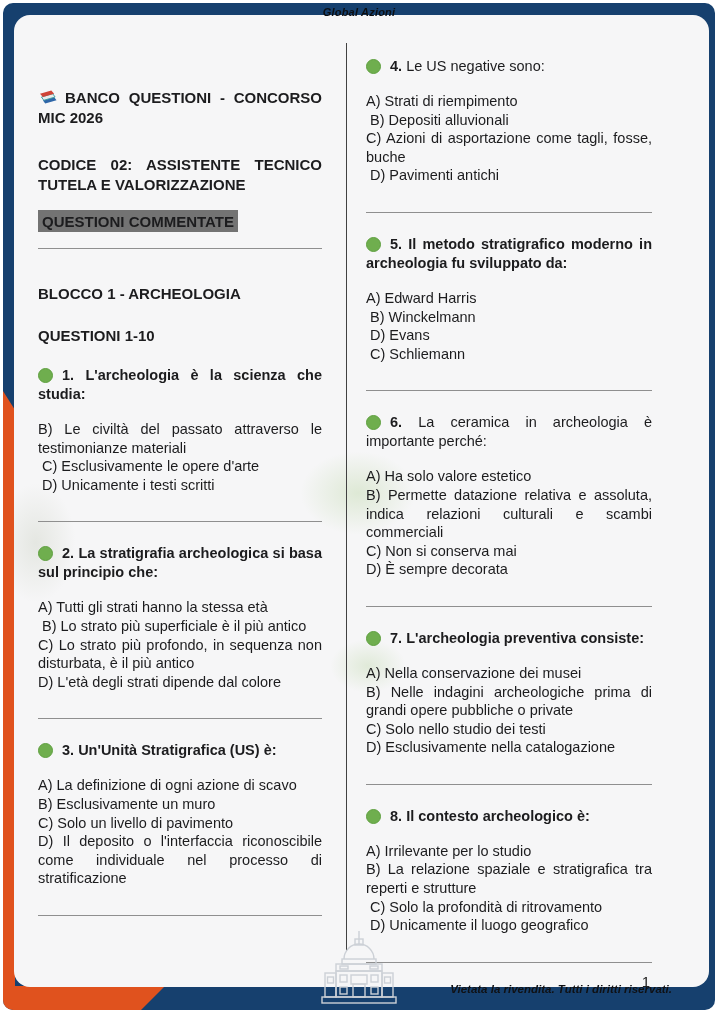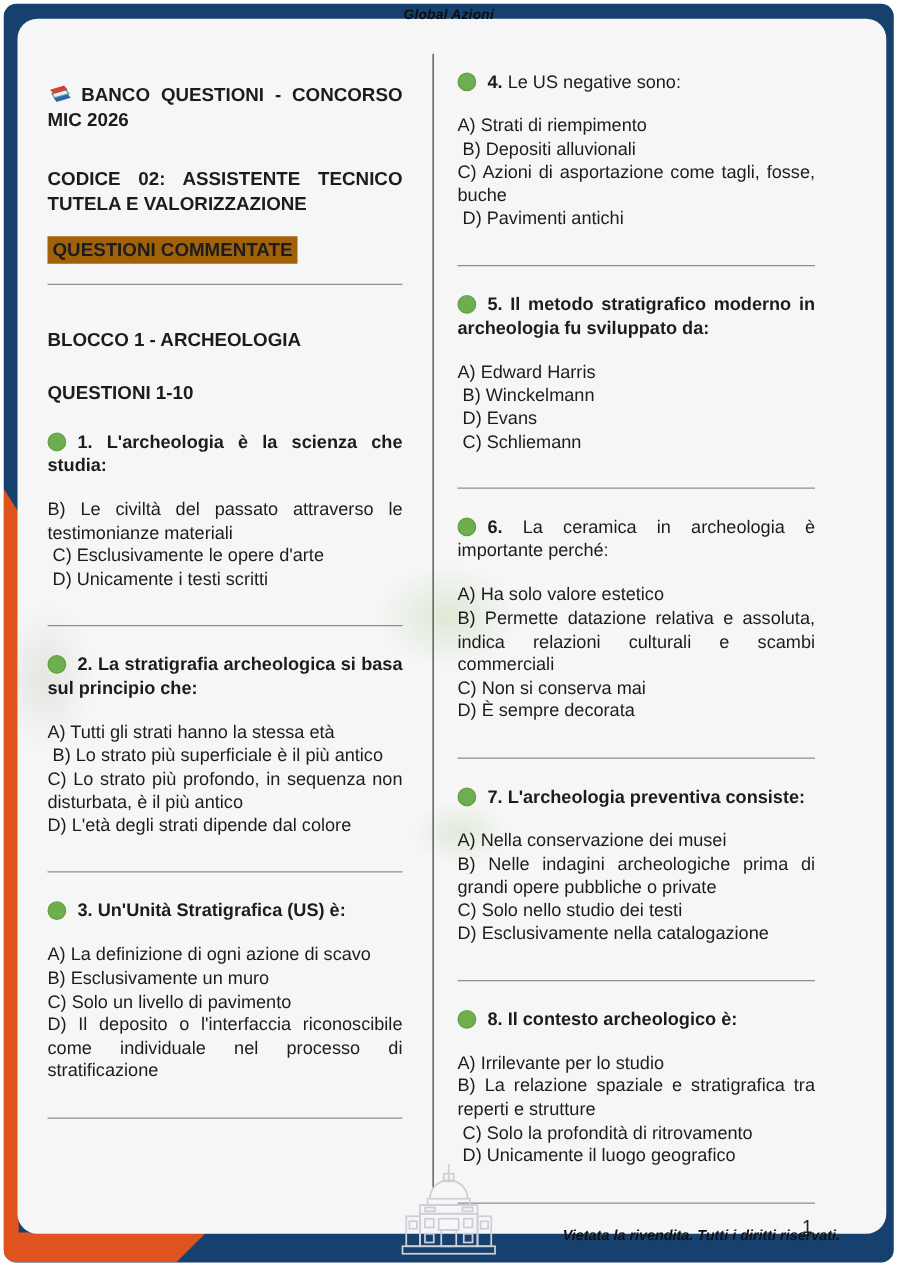--- a/index.html
+++ b/index.html
@@ -26,28 +26,28 @@
   .blob-b{left:-18px;top:468px;width:80px;height:120px;
     background:radial-gradient(ellipse at center,rgba(214,218,208,.55),rgba(214,218,208,0) 70%)}
   .blob-c{left:316px;top:624px;width:76px;height:54px;
     background:radial-gradient(ellipse at center,rgba(188,214,166,.38),rgba(188,214,166,0) 70%)}
 
   .brand{position:absolute;top:6px;left:0;right:0;text-align:center;
     font-weight:700;font-style:italic;font-size:11px;letter-spacing:.2px;
     color:#0c0d10;z-index:6}
 
   .columns{position:absolute;inset:0;display:flex;align-items:flex-start;z-index:2}
-  .col-left{width:284px;margin-left:24px;padding-top:52px}
+  .col-left{width:284px;margin-left:24px;padding-top:73px}
   .vline{width:1px;background:#414141;height:908px;margin:28px 19px 0 24px;flex:none}
   .col-right{width:286px;padding-top:20px}
 
   .doc-title{font-weight:700;font-size:15px;line-height:20px;text-align:justify}
   .books{display:inline-block;width:21px;height:16px;margin-right:6px;vertical-align:-2px}
   .doc-code{font-weight:700;font-size:15px;line-height:20px;text-align:justify;margin-top:27px}
-  .highlight{display:inline-block;background:#a16207;font-weight:700;font-size:15px;
+  .highlight{display:inline-block;background:#737373;font-weight:700;font-size:15px;
     padding:3px 4px 2px;margin-top:15px}
   hr.rule{border:none;border-top:1px solid #8f8f8f;margin:16px 0 0}
   .block-title{font-weight:700;font-size:15px;margin-top:36px}
   .range-title{font-weight:700;font-size:15px;margin-top:25px}
 
   .question{margin-top:22px}
   .q-head{font-size:14.5px;line-height:19px;text-align:justify;margin-bottom:16px}
   .dot{display:inline-block;width:15px;height:15px;border-radius:50%;
     background:#6fae4e;border:1px solid #5fa040;box-sizing:border-box;
     vertical-align:-3px;margin-right:9px}

